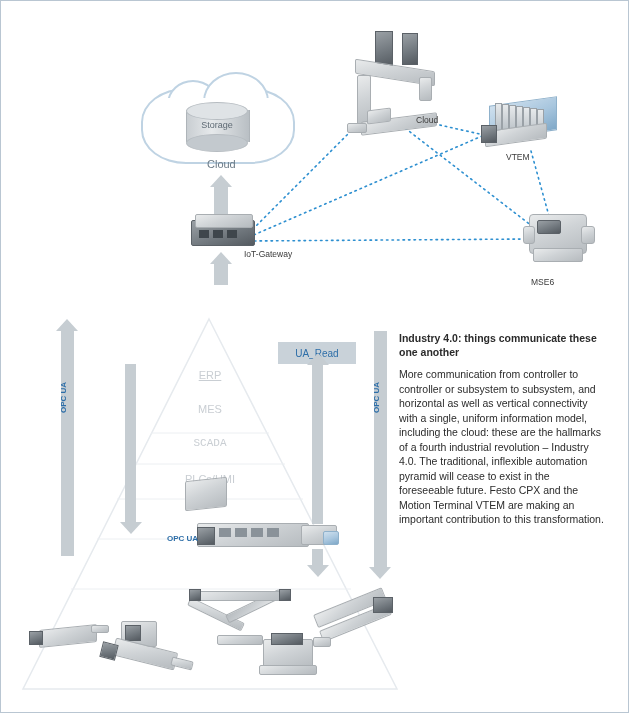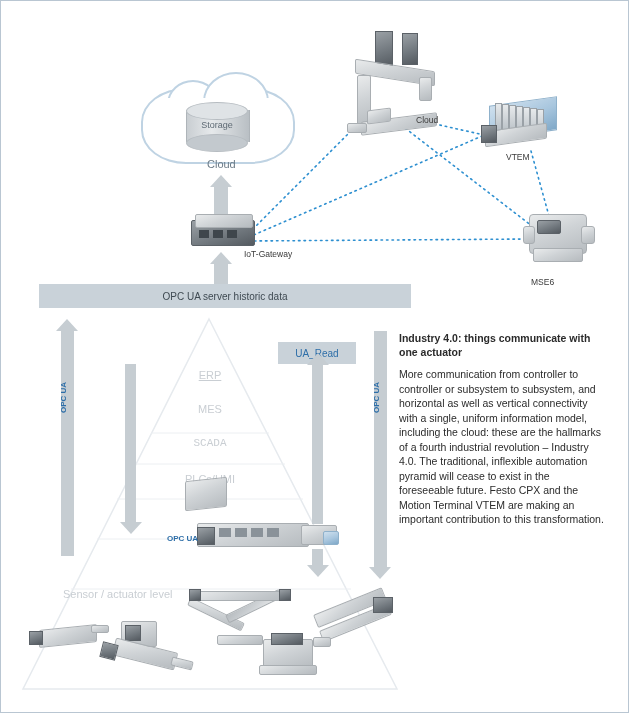--- a/index.html
+++ b/index.html
@@ -261,23 +261,21 @@
     <line x1="134" y1="463" x2="284" y2="463" stroke="#eceff2" stroke-width="1"></line>
     <line x1="116" y1="498" x2="302" y2="498" stroke="#eceff2" stroke-width="1"></line>
     <line x1="96" y1="538" x2="322" y2="538" stroke="#eceff2" stroke-width="1"></line>
     <line x1="70" y1="588" x2="350" y2="588" stroke="#eceff2" stroke-width="1"></line>
   </svg>
 
   <div class="abs pyr-label" style="left:139px; top:368px;text-decoration:underline;">ERP</div>
   <div class="abs pyr-label" style="left:139px; top:402px;">MES</div>
   <div class="abs pyr-label" style="left:139px; top:436px;font-family:Liberation Mono, monospace;">SCADA</div>
   <div class="abs pyr-label" style="left:139px; top:472px;">PLCs/HMI</div>
-  <div class="abs pyr-label" style="left:62px; top:587px; width:180px; text-align:left;">Sensor / actuator level</div>
-
-  <div class="abs opc-bar">OPC UA server historic data</div>
+
 
   <div class="abs method-box" style="left:277px; top:341px; width:78px;">UA_Read</div>
 
   <div class="abs arrow-up-grey" style="left:60px; top:330px; height:225px; width:13px;"></div>
   <div class="abs arrow-head-up" style="left:55px; top:318px;"></div>
   <div class="abs opcua-tag" style="left:58px; top:412px; transform:rotate(-90deg); transform-origin:left top; width:40px;">OPC UA</div>
 
   <div class="abs arrow-up-grey" style="left:373px; top:330px; height:236px; width:13px;"></div>
   <div class="abs arrow-head-down" style="left:368px; top:566px;"></div>
   <div class="abs opcua-tag" style="left:371px; top:412px; transform:rotate(-90deg); transform-origin:left top; width:40px;">OPC UA</div>
@@ -338,17 +336,17 @@
     <div class="abs dev" style="left:0px; top:18px; width:72px; height:12px; transform:rotate(-22deg); transform-origin:left top;"></div>
     <div class="abs dev" style="left:6px; top:34px; width:72px; height:10px; transform:rotate(-22deg); transform-origin:left top;"></div>
     <div class="abs dev-dark" style="left:60px; top:0px; width:18px; height:14px;"></div>
     <div class="abs dev" style="left:0px; top:40px; width:16px; height:8px;"></div>
   </div>
 
   <div class="abs arrow-up-grey" style="left:311px; top:548px; height:18px; width:11px;"></div>
   <div class="abs arrow-head-down" style="left:306px; top:564px;"></div>
 
   <div class="abs txt-col">
-    <div class="txt-head">Industry 4.0: things communicate with one actuator</div>
+    <div class="txt-head">Industry 4.0: things communicate these one another</div>
     <div>More communication from controller to controller or subsystem to subsystem, and horizontal as well as vertical connectivity with a single, uniform information model, including the cloud: these are the hallmarks of a fourth industrial revolution – Industry 4.0. The traditional, inflexible automation pyramid will cease to exist in the foreseeable future. Festo CPX and the Motion Terminal VTEM are making an important contribution to this transformation.</div>
   </div>
 
 </div>
 
 </body></html>

